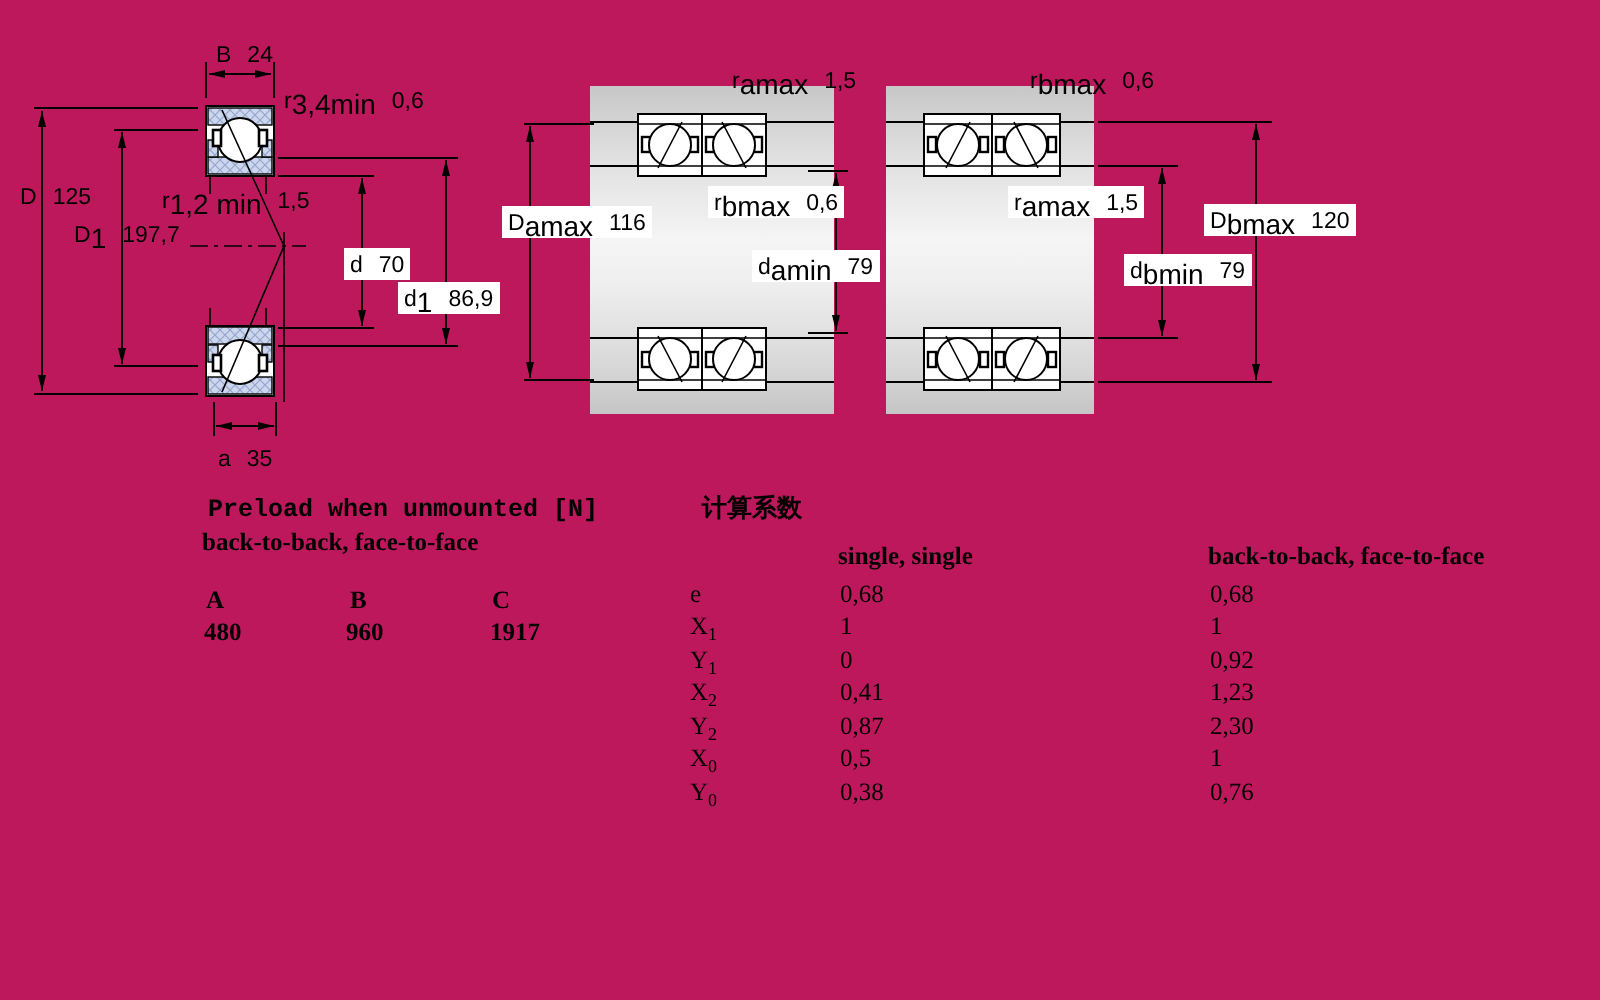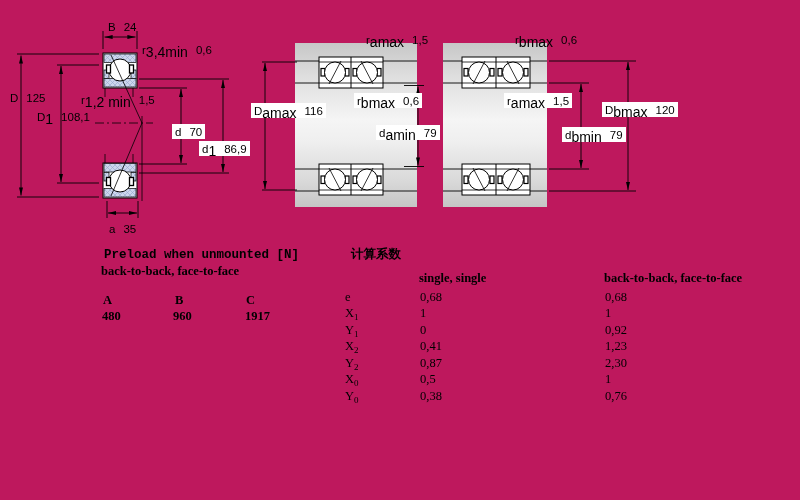--- a/index.html
+++ b/index.html
@@ -150,21 +150,21 @@
       <path d="M549 83H589M549 169H589"></path>
       <line x1="581" y1="84" x2="581" y2="168" marker-start="url(#ar)" marker-end="url(#ar)"></line>
       <path d="M549 61H636M549 191H636"></path>
       <line x1="628" y1="62" x2="628" y2="190" marker-start="url(#ar)" marker-end="url(#ar)"></line>
     </g>
   </svg>
 
   <div class="dim" style="left:108px;top:19px"><span class="sym">B</span><span class="sub"></span><span class="val">24</span></div>
   <div class="dim" style="left:142px;top:42px"><span class="sym">r</span><span class="sub">3,4min</span><span class="val">0,6</span></div>
   <div class="dim" style="left:10px;top:90px"><span class="sym">D</span><span class="sub"></span><span class="val">125</span></div>
-  <div class="dim" style="left:37px;top:109px"><span class="sym">D</span><span class="sub">1</span><span class="val">108,1</span></div>
+  <div class="dim" style="left:37px;top:109px"><span class="sym">D</span><span class="sub">1</span><span class="val">197,7</span></div>
   <div class="dim" style="left:81px;top:92px"><span class="sym">r</span><span class="sub">1,2 min</span><span class="val">1,5</span></div>
   <div class="dim bg" style="left:172px;top:124px"><span class="sym">d</span><span class="sub"></span><span class="val">70</span></div>
   <div class="dim bg" style="left:199px;top:141px"><span class="sym">d</span><span class="sub">1</span><span class="val">86,9</span></div>
   <div class="dim" style="left:109px;top:221px"><span class="sym">a</span><span class="sub"></span><span class="val">35</span></div>
 
   <div class="dim" style="left:366px;top:32px"><span class="sym">r</span><span class="sub">amax</span><span class="val">1,5</span></div>
   <div class="dim bg" style="left:354px;top:93px"><span class="sym">r</span><span class="sub">bmax</span><span class="val">0,6</span></div>
   <div class="dim bg" style="left:251px;top:103px"><span class="sym">D</span><span class="sub">amax</span><span class="val">116</span></div>
   <div class="dim bg" style="left:376px;top:125px"><span class="sym">d</span><span class="sub">amin</span><span class="val">79</span></div>
 

